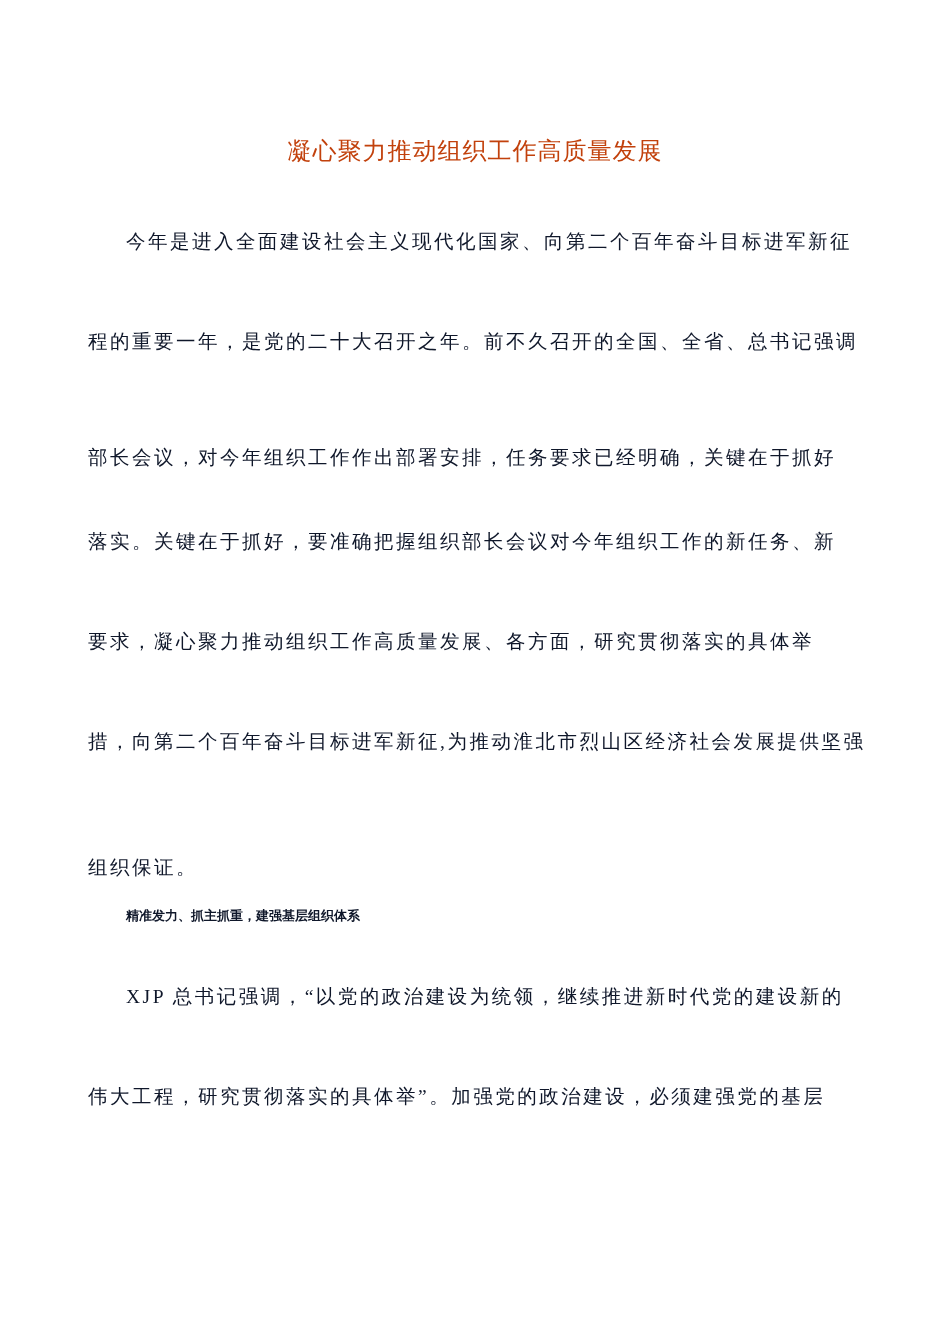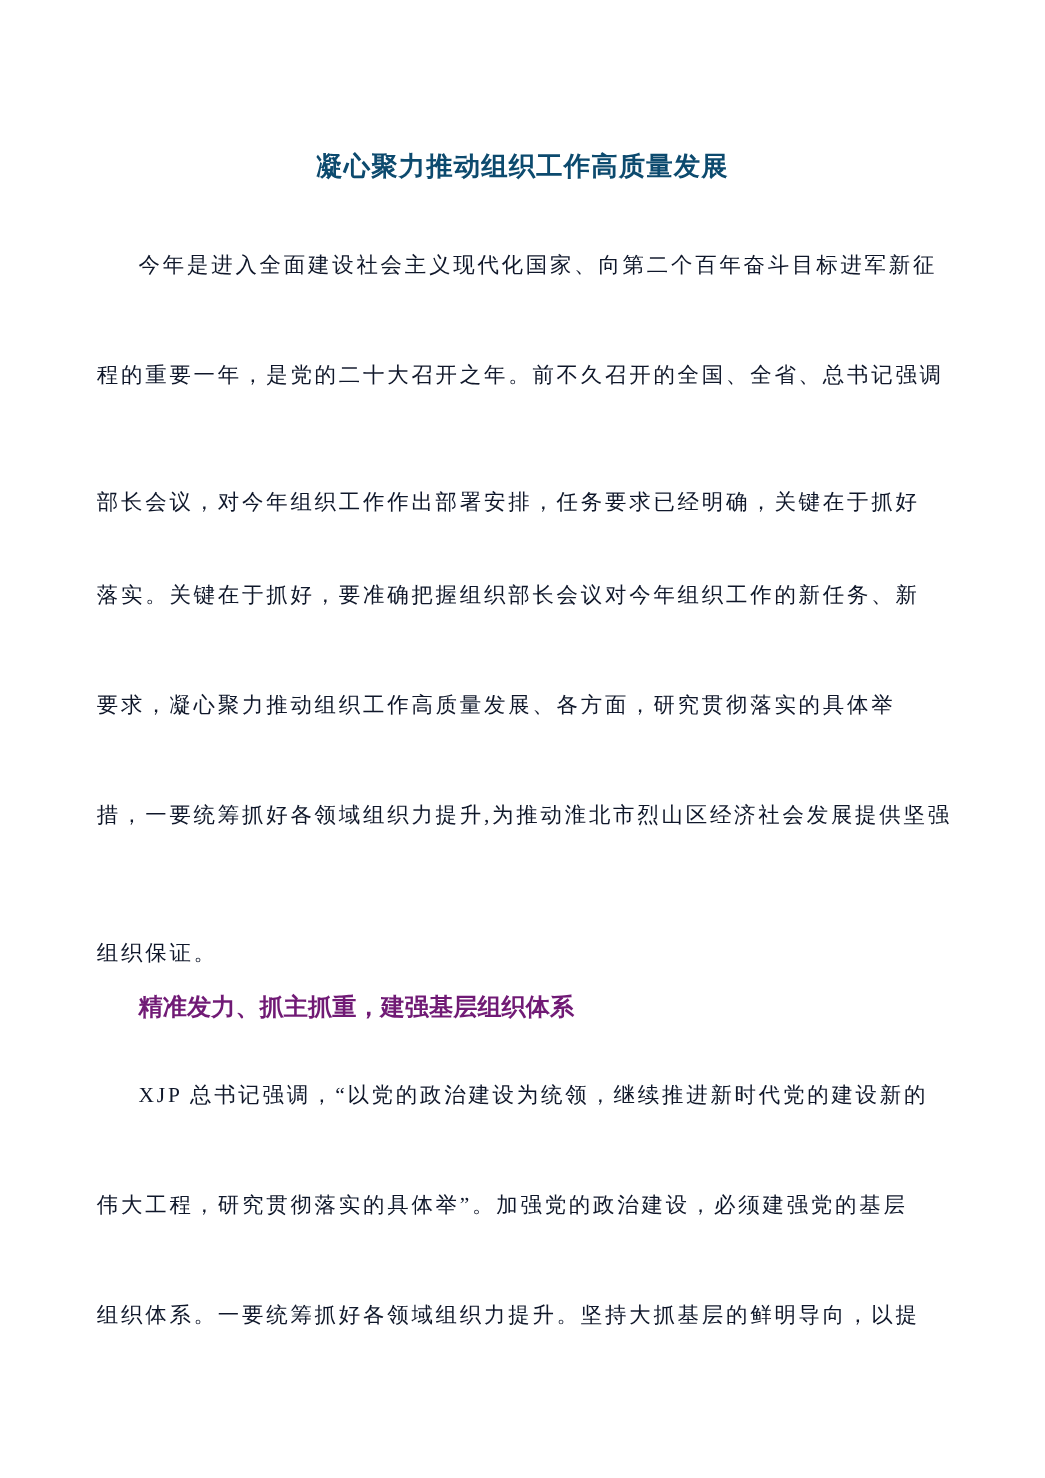--- a/index.html
+++ b/index.html
@@ -21,61 +21,60 @@
     width: 950px;
     height: 1344px;
   }
   .title {
     position: absolute;
     top: 135px;
     left: 0;
     width: 950px;
     text-align: center;
     font-size: 24px;
-    font-weight: bold;
-    color: #0c4a6e;
+    font-weight: normal;
+    color: #c2410c;
     letter-spacing: 1px;
     font-family: "DejaVu Sans", "Liberation Sans", sans-serif;
   }
   .line {
     position: absolute;
     left: 88px;
     width: 775px;
     font-size: 19.5px;
     line-height: 28px;
     white-space: nowrap;
     color: #0f172a;
     letter-spacing: 2.5px;
     font-family: Liberation Serif, serif;
     font-weight: 300;
   }
   .indent { left: 126px; }
   .heading {
     position: absolute;
     left: 126px;
-    font-size: 22px;
+    font-size: 13px;
     line-height: 28px;
     font-weight: bold;
-    color: #701a75;
+    color: #0f172a;
     white-space: nowrap;
     font-family: Liberation Serif, serif;
   }
 </style>
 </head>
 <body>
 
 <div class="page">
   <div class="title">凝心聚力推动组织工作高质量发展</div>
 
   <div class="line indent" style="top:228px;">今年是进入全面建设社会主义现代化国家、向第二个百年奋斗目标进军新征</div>
   <div class="line" style="top:328px;">程的重要一年，是党的二十大召开之年。前不久召开的全国、全省、总书记强调</div>
   <div class="line" style="top:444px;">部长会议，对今年组织工作作出部署安排，任务要求已经明确，关键在于抓好</div>
   <div class="line" style="top:528px;">落实。关键在于抓好，要准确把握组织部长会议对今年组织工作的新任务、新</div>
   <div class="line" style="top:628px;">要求，凝心聚力推动组织工作高质量发展、各方面，研究贯彻落实的具体举</div>
-  <div class="line" style="top:728px;">措，一要统筹抓好各领域组织力提升,为推动淮北市烈山区经济社会发展提供坚强</div>
+  <div class="line" style="top:728px;">措，向第二个百年奋斗目标进军新征,为推动淮北市烈山区经济社会发展提供坚强</div>
   <div class="line" style="top:826px;margin-top:28px;">组织保证。</div>
 
   <div class="heading" style="top:902px;">精准发力、抓主抓重，建强基层组织体系</div>
 
   <div class="line indent" style="top:983px;">XJP 总书记强调，“以党的政治建设为统领，继续推进新时代党的建设新的</div>
   <div class="line" style="top:1083px;">伟大工程，研究贯彻落实的具体举”。加强党的政治建设，必须建强党的基层</div>
-  <div class="line" style="top:1183px;">组织体系。一要统筹抓好各领域组织力提升。坚持大抓基层的鲜明导向，以提</div>
 </div>
 
 </body></html>

